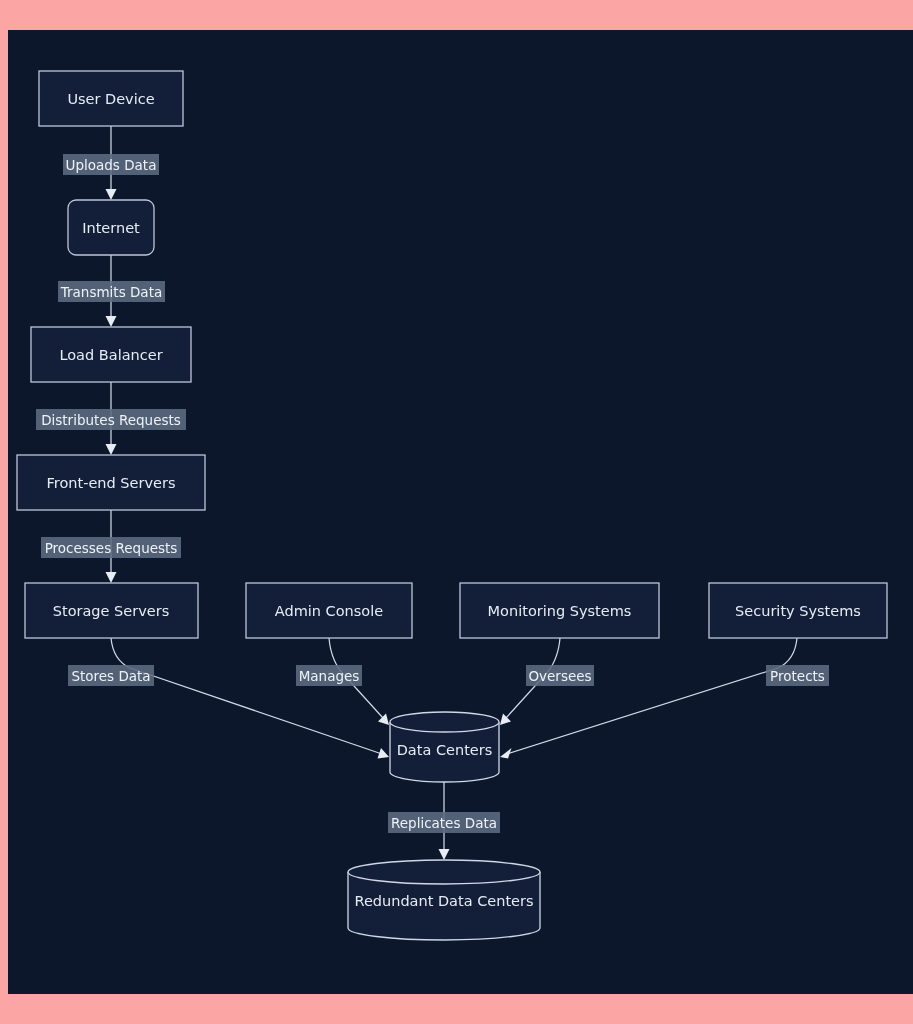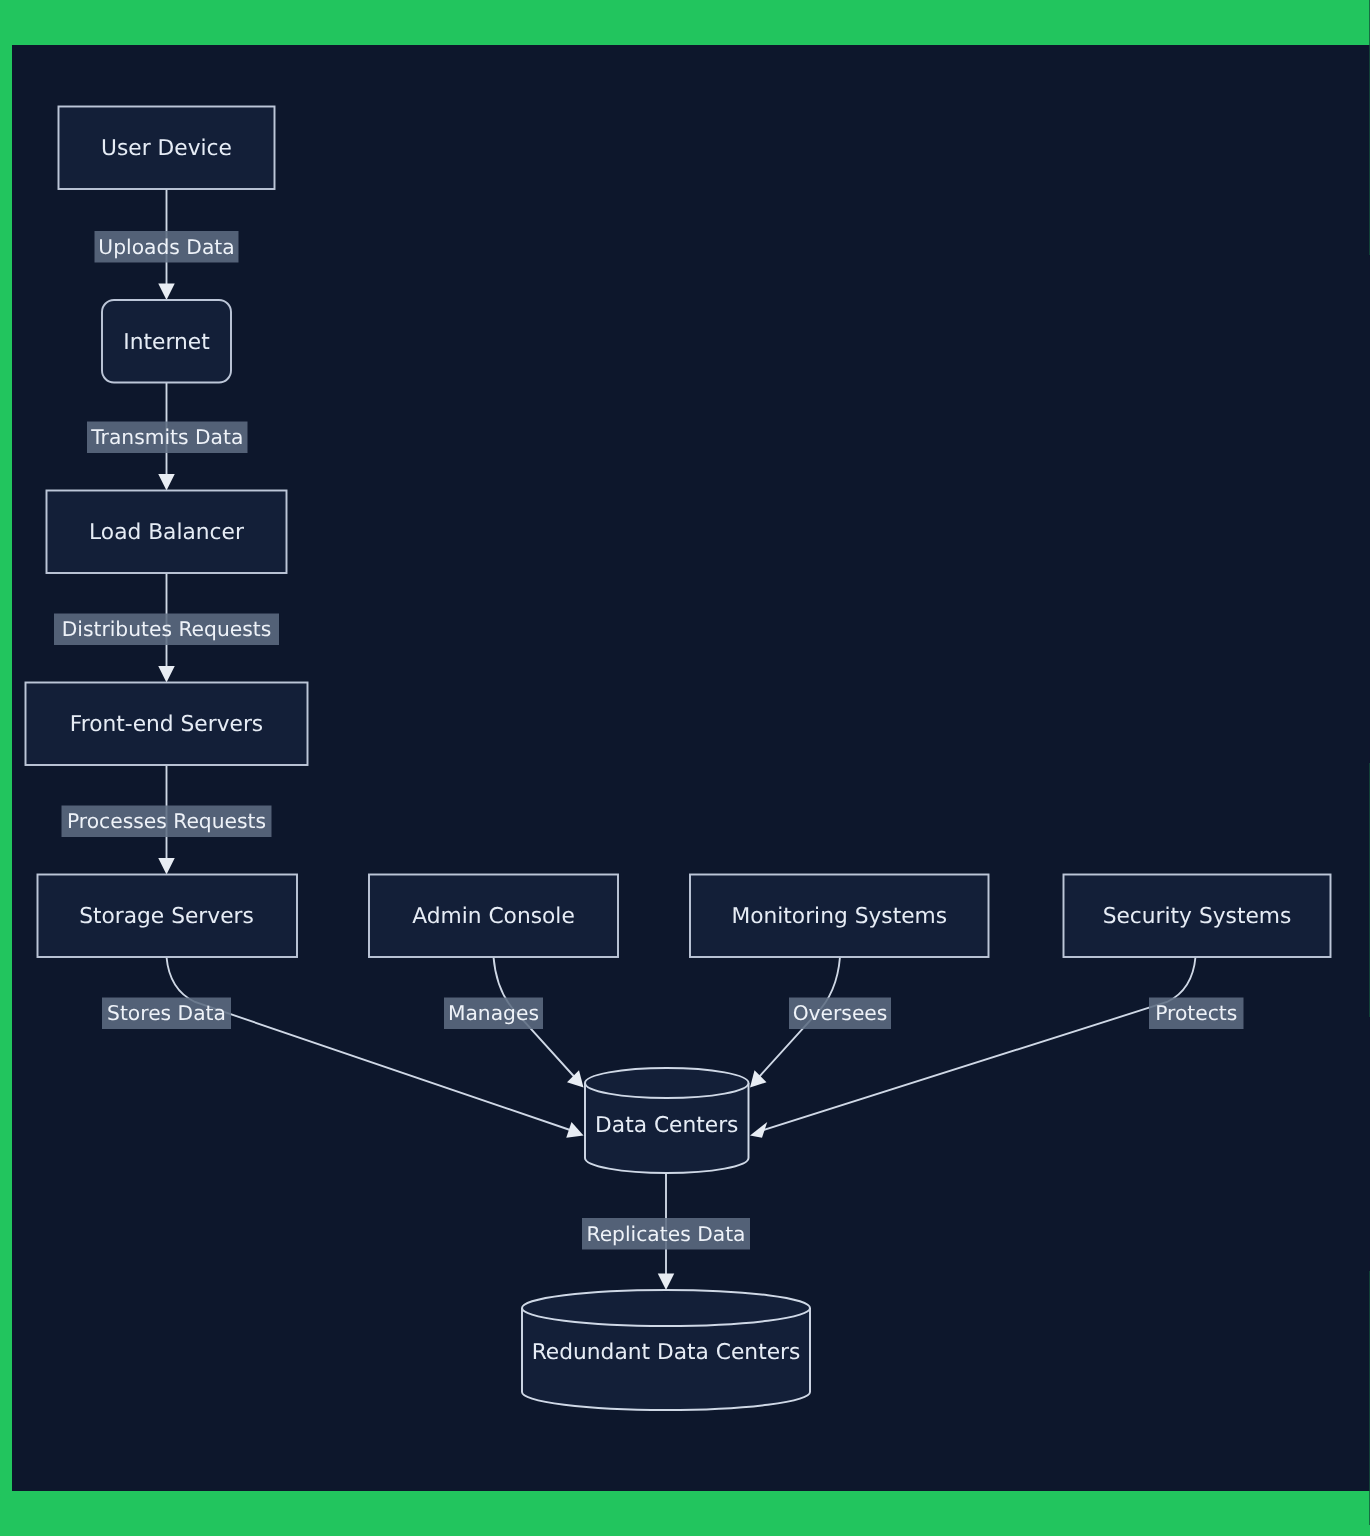--- a/index.html
+++ b/index.html
@@ -14,21 +14,21 @@
     overflow: hidden;
     font-family: "DejaVu Sans", "Liberation Sans", sans-serif;
     position: relative;
   }
   #stage {
     position: absolute;
     left: 0;
     top: 0;
     width: 913px;
     height: 1024px;
-    background: #22c55e;
+    background: #fca5a5;
     text-align: right;
   }
   
   #canvas-bg {
     position: absolute;
     left: 8px;
     top: 30px;
     width: 905px;
     height: 964px;
     background: #0d172c;

